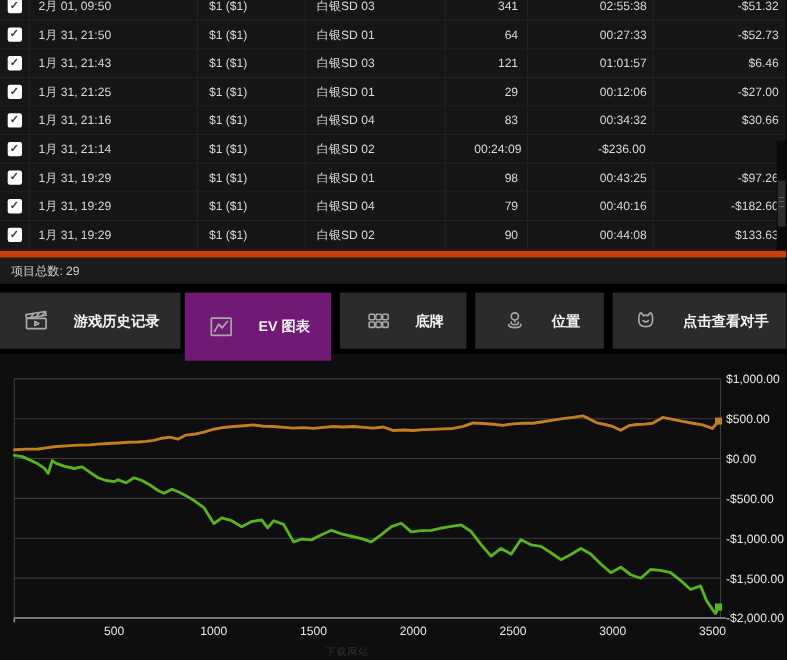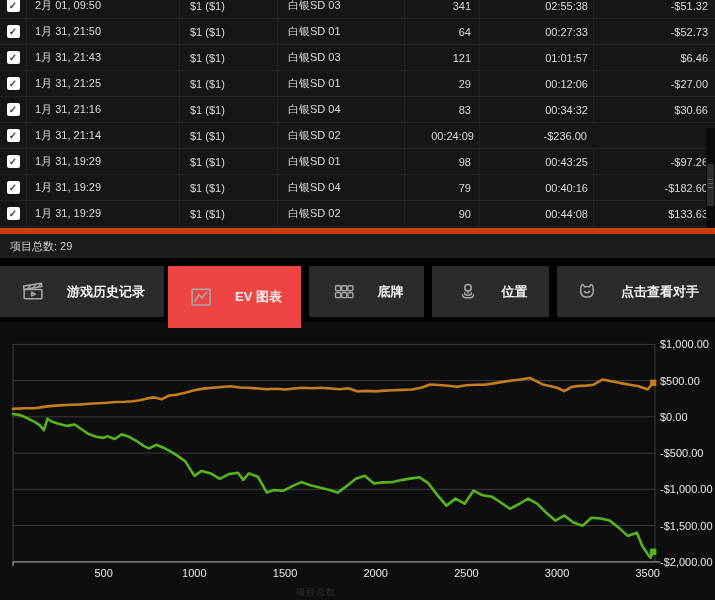--- a/index.html
+++ b/index.html
@@ -31,21 +31,21 @@
   .sb-thumb::after{content:"";position:absolute;left:1px;right:1px;top:15px;height:11px;
       background:repeating-linear-gradient(to bottom,#606060 0 1px,transparent 1px 4px);}
   
   .statusbar{position:absolute;left:0;top:228px;width:715px;height:30px;box-sizing:border-box;
       background:#1b1b1b;border-top:6px solid #c2410c;display:flex;align-items:center;
       padding-left:10px;font-size:11px;color:#cfcfcf;}
   
   .tab{position:absolute;top:266px;height:51px;background:#2b2b2b;z-index:3;
       display:flex;align-items:center;justify-content:center;gap:20px;
       color:#f2f2f2;font-size:13px;font-weight:bold;cursor:pointer;}
-  .tab.active{background:#ef4444;height:62px;}
+  .tab.active{background:#701a75;height:62px;}
   .ticon{display:flex;align-items:center;justify-content:center;width:28px;height:28px;flex:0 0 auto;}
   .ticon svg{stroke:#a9a9a9;fill:none;stroke-width:1.4;stroke-linecap:round;stroke-linejoin:round;}
   
   .chart{position:absolute;left:0;top:322px;width:715px;height:278px;background:#0e0e0e;z-index:1;}
   .chart svg text{font-family:"Liberation Sans",sans-serif;}
   .legend{position:absolute;right:5px;top:260px;height:16px;display:flex;gap:16px;align-items:center;
       font-size:11px;font-weight:bold;color:#d6d6d6;margin-top:40px;}
   .legend-item{display:flex;align-items:center;gap:5px;}
   .watermark{position:absolute;left:296px;top:264px;font-size:9px;color:#333;letter-spacing:1px;}
 </style>
@@ -246,21 +246,21 @@
       <text x="285.03389830508473" y="255" fill="#e8e8e8" font-size="11" text-anchor="middle">1500</text>
       <text x="375.7118644067797" y="255" fill="#e8e8e8" font-size="11" text-anchor="middle">2000</text>
       <text x="466.38983050847463" y="255" fill="#e8e8e8" font-size="11" text-anchor="middle">2500</text>
       <text x="557.0677966101695" y="255" fill="#e8e8e8" font-size="11" text-anchor="middle">3000</text>
       <text x="647.7457627118644" y="255" fill="#e8e8e8" font-size="11" text-anchor="middle">3500</text>
       <polyline points="13.0,86.9 23.9,86.3 34.8,86.2 42.0,85.1 49.3,84.1 60.2,83.4 71.0,82.7 81.9,82.4 89.2,81.8 98.2,81.2 107.3,80.7 116.4,80.0 125.4,79.8 132.7,79.3 139.9,78.3 147.2,76.4 154.5,75.4 161.7,77.3 169.0,73.5 176.2,72.8 185.3,70.8 194.4,68.2 203.4,66.6 212.5,65.7 221.6,65.0 230.6,64.3 239.7,65.5 248.8,65.7 257.8,66.5 266.9,67.2 276.0,66.7 285.0,67.5 294.1,66.5 303.2,65.7 312.2,66.2 321.3,65.7 330.4,66.5 339.4,67.2 348.5,66.2 357.6,69.4 366.6,68.9 375.7,69.4 384.8,68.6 393.8,68.3 402.9,67.9 412.0,67.5 421.1,65.7 430.1,62.5 439.2,63.0 448.3,63.7 457.3,64.7 466.4,63.3 475.5,62.8 484.5,62.8 493.6,61.4 502.7,59.9 511.7,58.5 520.8,57.5 529.9,56.0 535.3,58.6 542.6,62.4 549.8,63.9 557.1,65.7 564.3,69.1 571.6,65.0 578.8,63.9 586.1,63.6 593.3,62.8 602.4,57.5 611.5,59.2 620.5,61.1 629.6,62.8 638.7,64.3 647.7,67.5 653.2,60.8" fill="none" stroke="#c47e1f" stroke-width="2.6" stroke-linejoin="round" stroke-linecap="round"></polyline>
       <rect x="649.986440677966" y="57.60733333333333" width="6.4" height="6.4" fill="#c47e1f"></rect>
       <polyline points="13.0,92.0 20.3,93.1 27.5,96.3 34.8,99.9 40.2,103.6 43.8,108.3 47.5,96.7 51.1,99.2 58.3,101.8 67.4,103.9 74.7,102.5 81.9,107.5 89.2,112.3 96.4,114.8 103.7,115.9 107.3,114.1 114.6,117.0 121.8,112.3 129.1,114.8 136.3,118.8 143.6,123.9 149.0,126.4 156.3,122.8 163.5,125.7 170.8,129.7 176.2,132.9 185.3,139.4 194.4,153.9 201.6,148.9 210.7,151.4 219.7,156.8 228.8,152.1 237.9,150.7 243.3,157.9 248.8,151.4 257.8,154.7 266.9,170.6 274.2,168.1 283.2,168.8 292.3,164.1 301.4,160.1 310.4,163.3 319.5,165.5 328.6,167.7 337.6,170.6 346.7,164.1 355.8,156.8 364.8,153.7 373.9,161.5 383.0,160.4 392.0,160.2 401.1,158.1 410.2,156.6 419.2,155.2 428.3,161.2 437.4,173.1 446.4,183.6 455.5,176.6 464.6,181.7 473.6,168.6 482.7,173.3 491.8,174.7 500.8,180.5 509.9,186.8 519.0,182.0 528.1,176.6 537.1,181.7 546.2,190.7 555.3,198.6 564.3,193.6 573.4,200.5 582.5,203.7 591.5,195.7 600.6,196.5 609.7,198.6 618.7,205.6 627.8,213.9 636.9,210.7 642.3,224.0 647.7,232.0 650.5,235.8 653.2,229.8" fill="none" stroke="#58b320" stroke-width="2.6" stroke-linejoin="round" stroke-linecap="round"></polyline>
       <rect x="649.986440677966" y="226.5996" width="6.4" height="6.4" fill="#58b320"></rect>
     </svg>
-  <div class="watermark">项目总数</div>
+  <div class="watermark">下载网站</div>
   <div class="legend">
     <div class="legend-item">
       <svg width="17" height="10" class="lm">
         <line x1="0" y1="5" x2="17" y2="5" stroke-width="2" stroke="#c47e1f"></line>
         <polygon points="6,1 12,5 6,9" fill="#c47e1f"></polygon>
       </svg>
       <span>全押 EV</span>
     </div>
     <div class="legend-item">
       <svg width="17" height="10" class="lm">

